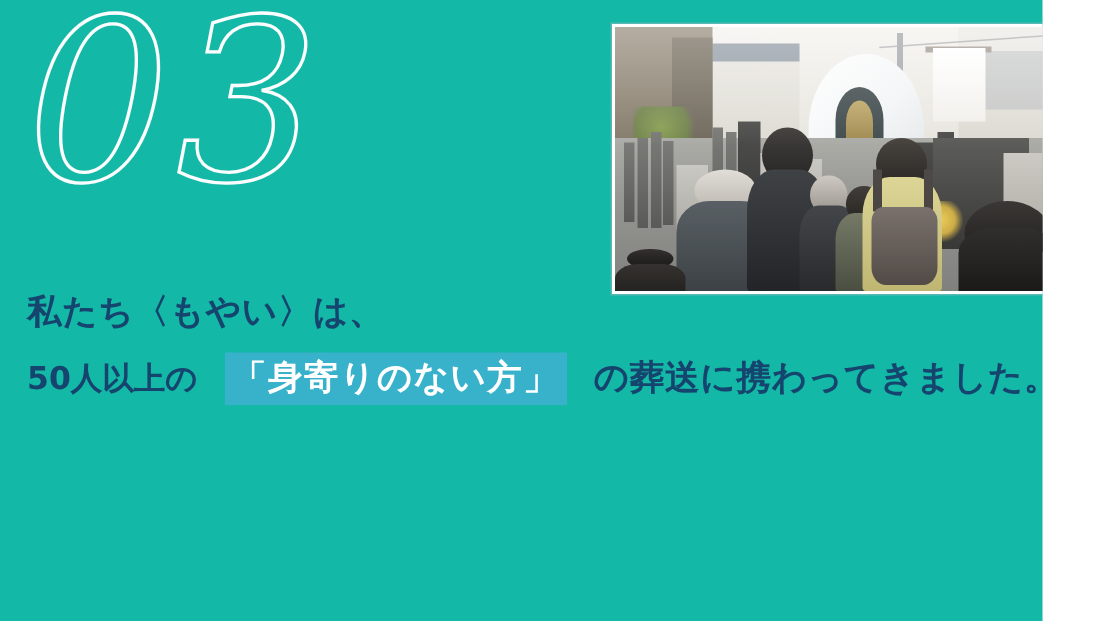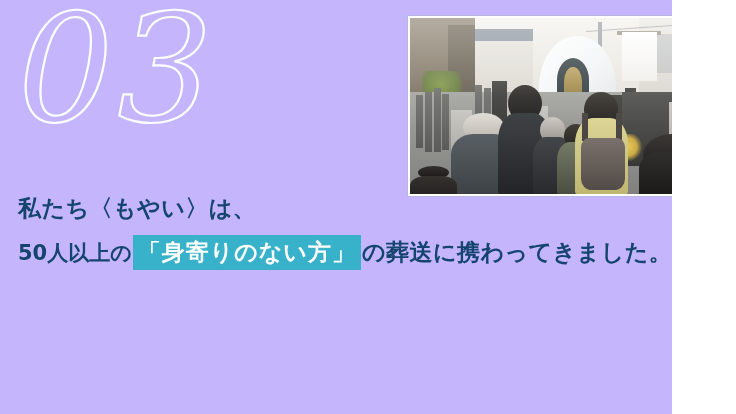--- a/index.html
+++ b/index.html
@@ -10,22 +10,23 @@
     width: 736px;
     height: 414px;
     overflow: hidden;
     font-family: "Liberation Sans", "DejaVu Sans", sans-serif;
   }
 
   #slide {
     position: relative;
     width: 672px;
     height: 414px;
-    background: #c4b5fd;
+    background: #14b8a6;
     overflow: hidden;
+    padding-left: 23px;
   }
 
   
   #section-number {
     position: absolute;
     left: 18px;
     top: -6px;
     font-family: "DejaVu Serif", serif;
     font-size: 150px;
     line-height: 1;
@@ -229,21 +230,21 @@
     letter-spacing: 0.5px;
   }
   .copy-line .small-num {
     font-size: 21px;
     letter-spacing: 0px;
   }
   .hl {
     background: #37b2ca;
     color: #ffffff;
     padding: 4px 5px 5px 5px;
-    margin: 0 1px;
+    margin: 0 18px;
     letter-spacing: 1px;
   }
 </style>
 </head>
 <body>
 
 <div id="slide">
 
   <div id="section-number">03</div>
 

